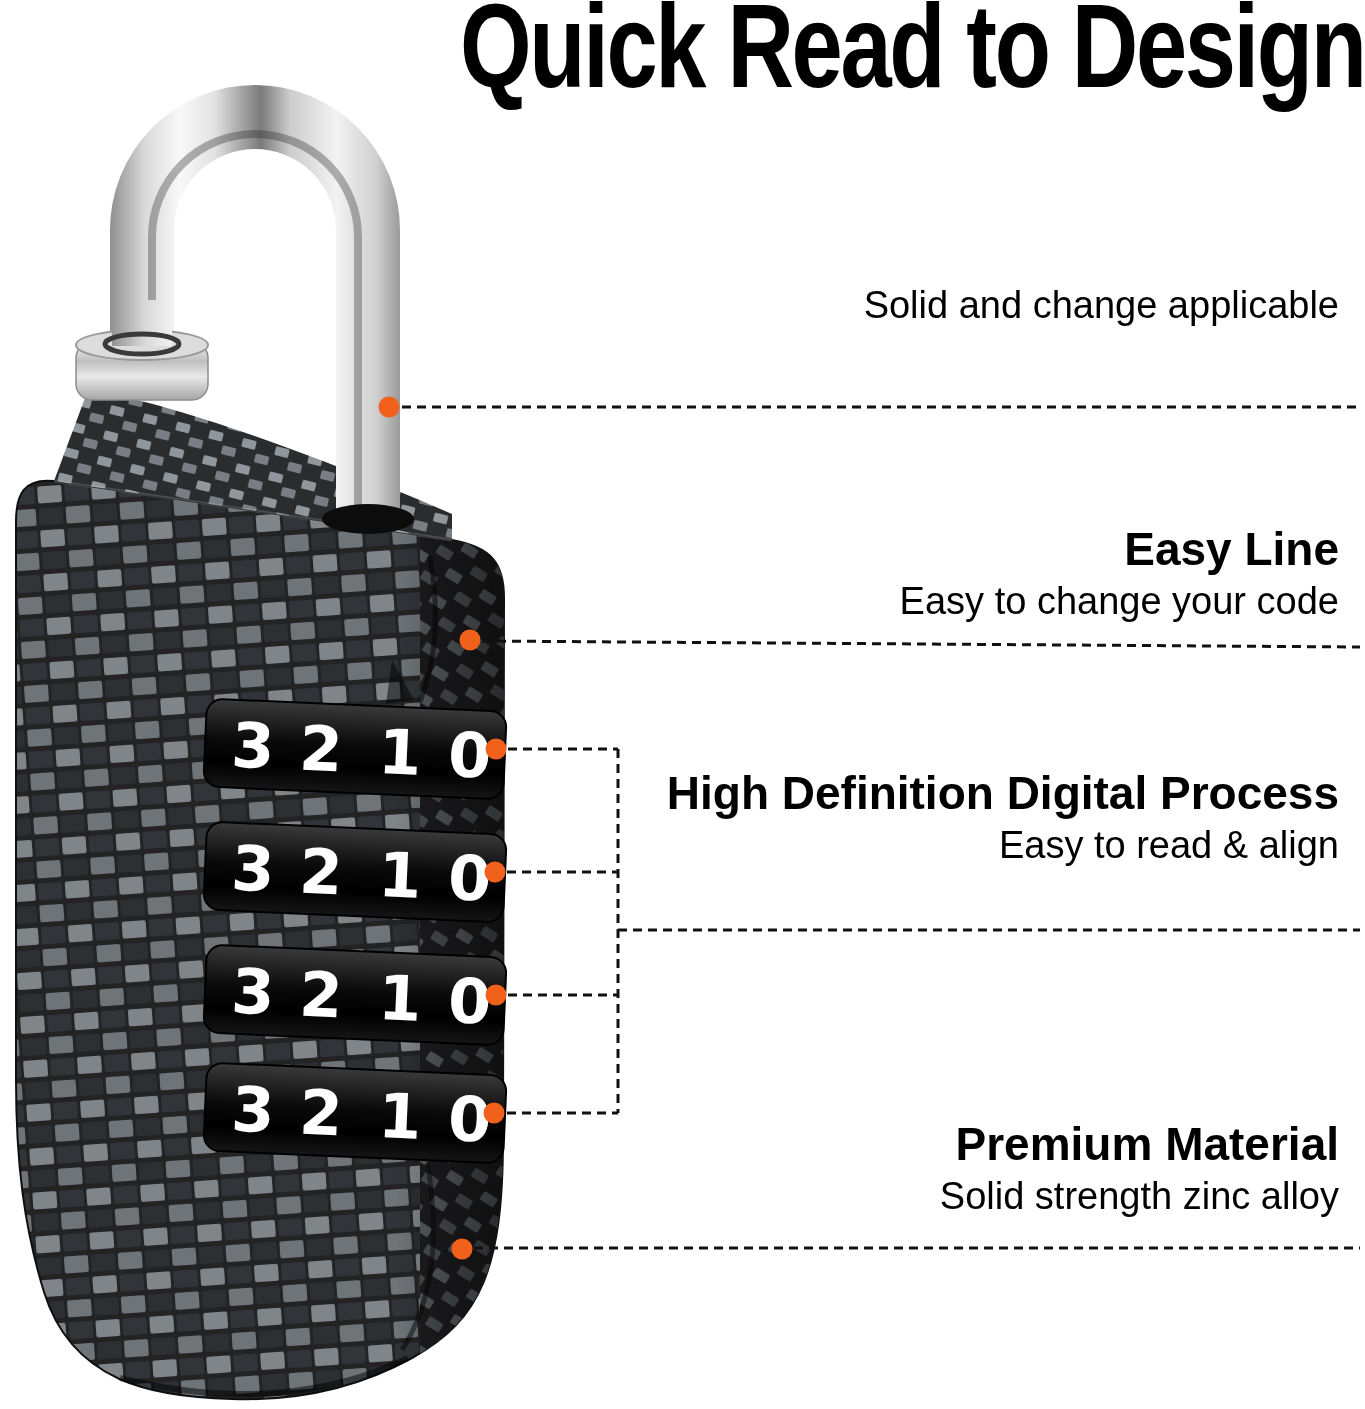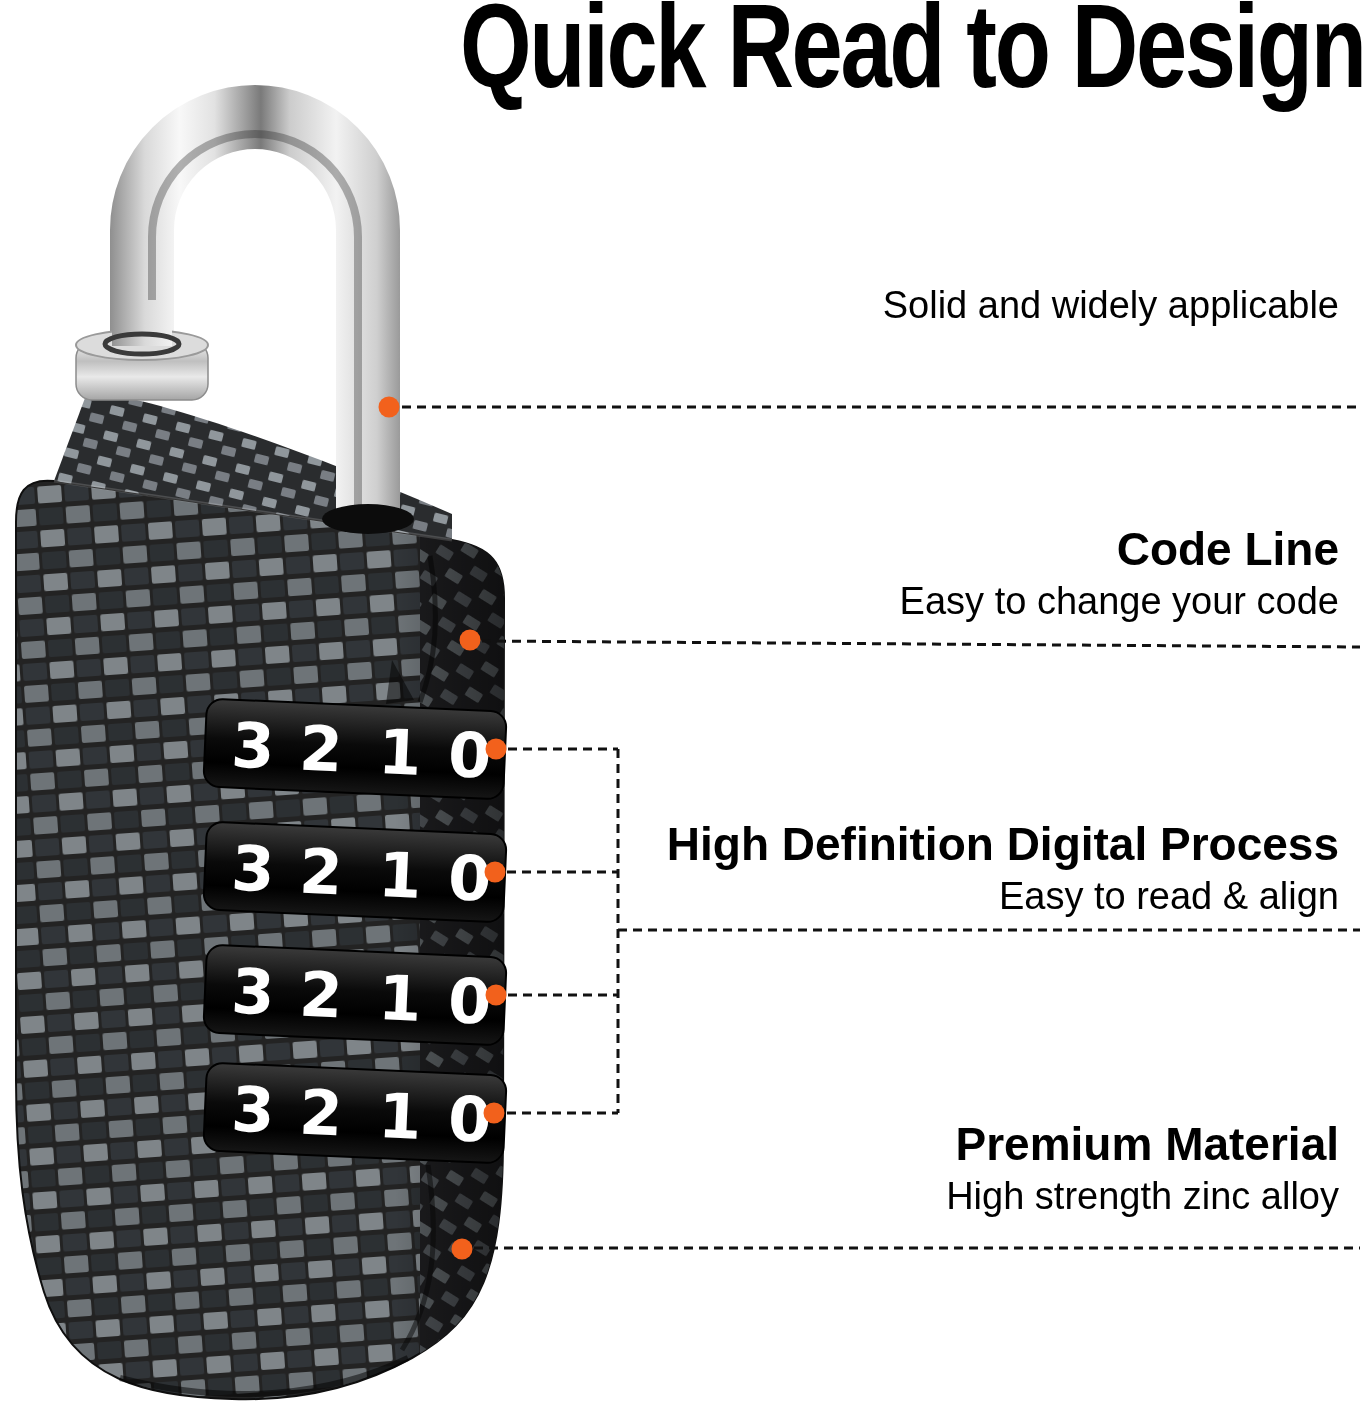--- a/index.html
+++ b/index.html
@@ -17,21 +17,21 @@
   }
   .callout{
     position:absolute; right:26px; text-align:right; color:#000; white-space:nowrap;
   }
   .callout .hd{
     font-size:46px; font-weight:bold; line-height:58px; margin:0;
   }
   .callout .sub{
     font-size:38px; font-weight:400; line-height:47px; margin:0;
   }
-  .c1{top:282px;} .c2{top:520px;} .c3{top:815px;} .c4{top:1115px;}
+  .c1{top:282px;} .c2{top:520px;} .c3{top:764px;} .c4{top:1115px;}
   .dial-digit{
     font-family:"DejaVu Sans", "Liberation Sans", sans-serif;
     font-weight:bold; font-size:62px; fill:#ffffff;
   }
 </style>
 </head>
 <body>
 
 <div class="stage">
 
@@ -174,31 +174,31 @@
       <circle cx="495" cy="872" r="10.5" fill="#F2611C"></circle>
       <circle cx="496" cy="995" r="10.5" fill="#F2611C"></circle>
       <circle cx="494" cy="1113" r="10.5" fill="#F2611C"></circle>
       <circle cx="462" cy="1249" r="10.5" fill="#F2611C"></circle>
     </g>
   </svg>
 
   <h1 class="title">Quick Read to Design</h1>
 
   <div class="callout c1">
-    <p class="sub">Solid and widely applicable</p>
+    <p class="sub">Solid and change applicable</p>
   </div>
 
   <div class="callout c2">
-    <p class="hd">Code Line</p>
+    <p class="hd">Easy Line</p>
     <p class="sub">Easy to change your code</p>
   </div>
 
   <div class="callout c3">
     <p class="hd">High Definition Digital Process</p>
     <p class="sub">Easy to read &amp; align</p>
   </div>
 
   <div class="callout c4">
     <p class="hd">Premium Material</p>
-    <p class="sub">High strength zinc alloy</p>
+    <p class="sub">Solid strength zinc alloy</p>
   </div>
 
 </div>
 
 </body></html>

